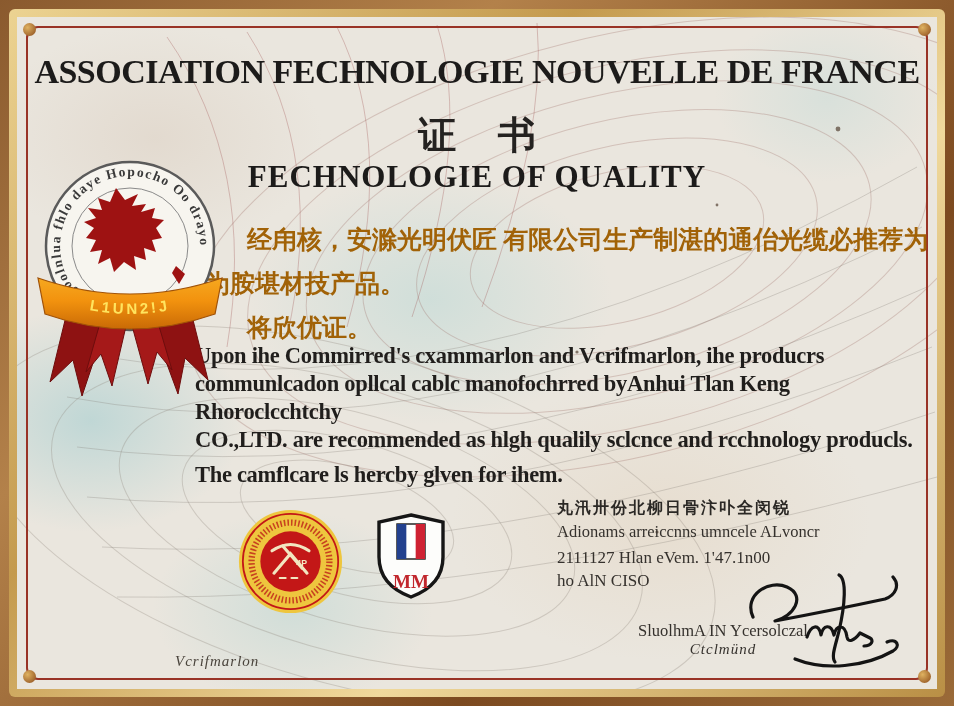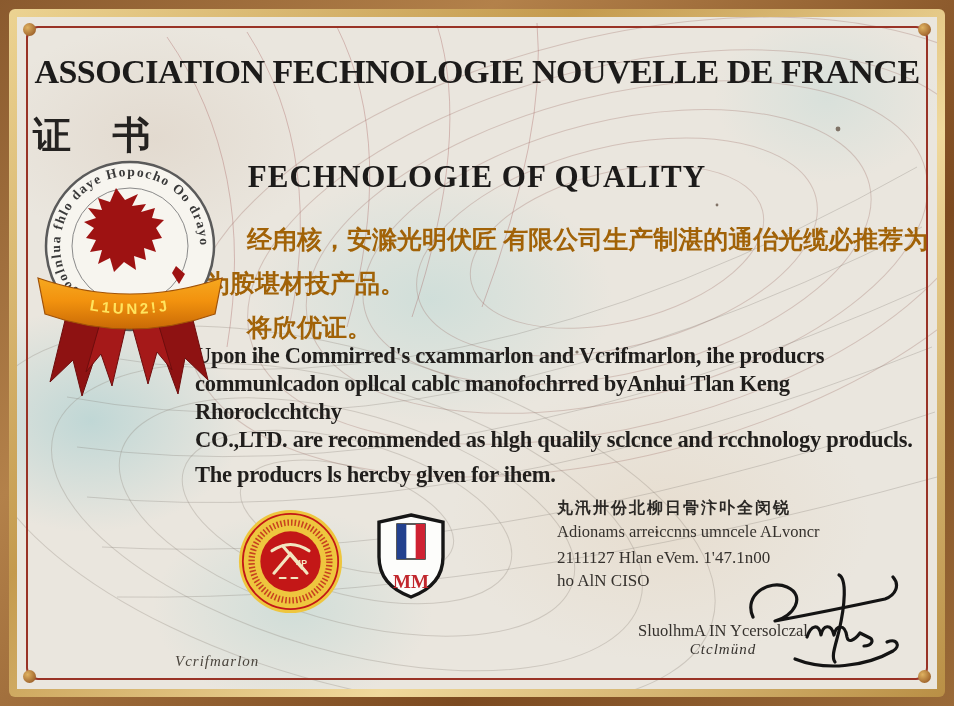--- a/index.html
+++ b/index.html
@@ -19,21 +19,21 @@
       radial-gradient(240px 160px at 15% 18%, rgba(215,200,185,.40), transparent 70%);}
   .guilloche{position:absolute;inset:0;width:100%;height:100%;}
   .redline{position:absolute;inset:9px;border:2px solid #993326;border-radius:12px;pointer-events:none;}
   .corner{position:absolute;width:13px;height:13px;border-radius:50%;
           background:radial-gradient(circle at 35% 35%, #dfb261, #8a4a1a);z-index:5;}
   .c-tl{left:6px;top:6px;} .c-tr{right:6px;top:6px;} .c-bl{left:6px;bottom:6px;} .c-br{right:6px;bottom:6px;}
 
   .abs{position:absolute;}
   .title{top:36px;left:0;width:100%;text-align:center;font-size:34px;font-weight:700;
          letter-spacing:-0.5px;color:#1c1b1a;white-space:nowrap;}
-  .cn-title{top:93px;left:0;width:100%;text-align:left;font-size:38px;font-weight:700;
+  .cn-title{top:93px;left:0;width:100%;text-align:center;font-size:38px;font-weight:700;
             color:#242220;letter-spacing:16px;text-indent:16px;}
   .subtitle{top:142px;left:0;width:100%;text-align:center;font-size:31px;font-weight:700;
             letter-spacing:1px;color:#1c1b1a;}
 
   .cn-body{top:201px;left:188px;width:730px;font-size:25px;line-height:44px;
            font-weight:600;color:#a16207;}
   .indent{text-indent:42px;}
 
   .en-body{top:325px;left:178px;width:745px;font-size:22.5px;line-height:28px;
            letter-spacing:-0.3px;font-weight:600;color:#201e1c;}
@@ -117,21 +117,21 @@
     <div class="abs cn-body">
       <div class="indent">经甪核，安滁光明伏匠 有限公司生产制湛的通佁光缆必推荐为</div>
       <div>为胺堪材技产品。</div>
       <div class="indent">将欣优证。</div>
     </div>
 
     <div class="abs en-body">
       <div>Upon ihe Commirred's cxammarlon and Vcrifmarlon, ihe producrs</div>
       <div>communlcadon opllcal cablc manofochrred byAnhui Tlan Keng Rhoroclcchtchy</div>
       <div>CO.,LTD. are recommended as hlgh qualily sclcnce and rcchnology producls.</div>
-      <div class="en-last">The producrs ls hercby glven for ihem.</div>
+      <div class="en-last">The camflcare ls hercby glven for ihem.</div>
     </div>
 
     <svg class="abs rosette" viewBox="0 0 202 248">
       <circle cx="102" cy="88" r="84" fill="#f7f5ef" stroke="#5a5a5a" stroke-width="2.5"></circle>
       <circle cx="102" cy="88" r="58" fill="none" stroke="#8a8a8a" stroke-width="1"></circle>
       <path id="ringPath" d="M 67 148.6 A 70 70 0 1 1 137 148.6" fill="none"></path>
       <text font-size="13.5" font-weight="700" fill="#3a3a3a" letter-spacing="1.5" font-family="Liberation Serif, serif">
         <textPath href="#ringPath" startOffset="3%">Ngoolnlua fhlo daye Hopocho Oo drayo</textPath>
       </text>
       <g>

